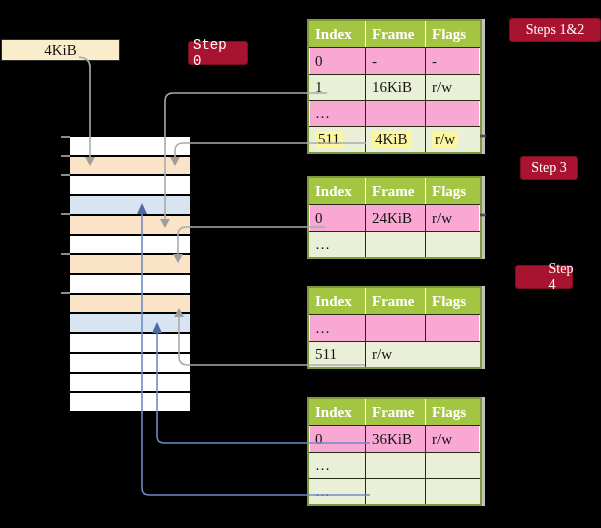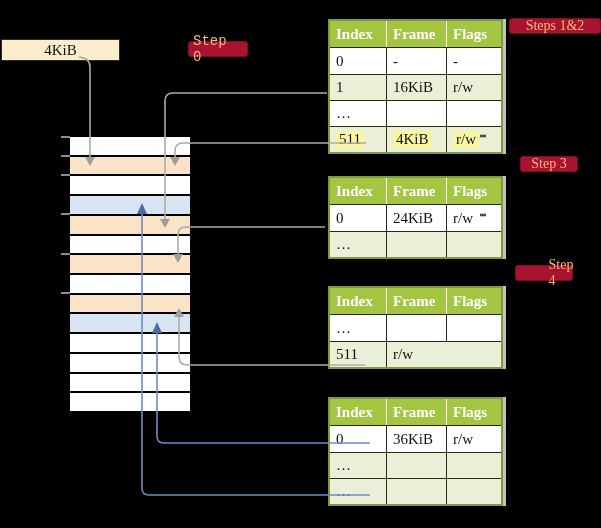--- a/index.html
+++ b/index.html
@@ -10,45 +10,45 @@
   }
   
   .sizebox{
     position:absolute;left:1px;top:39px;width:119px;height:22px;
     background:#faedcb;border:1px solid #2a2a2a;
     display:flex;align-items:center;justify-content:center;
     font-size:15px;color:#111;z-index:3;
   }
   
   .badge{
-    position:absolute;height:16px;background:#a8132f;border:1px solid #7c0d22;
-    border-radius:3px;color:#fdba74;font-size:14px;line-height:16px;
+    position:absolute;height:24px;background:#a8132f;border:1px solid #7c0d22;
+    border-radius:3px;color:#ffffff;font-size:14px;line-height:16px;
     display:flex;align-items:center;justify-content:center;z-index:3;padding:0 4px;
   }
   .badge.b0{left:188px;top:41px;width:60px;font-family:Liberation Mono, monospace;}
   .badge.b12{left:509px;top:18px;width:92px;}
   .badge.b3{left:520px;top:156px;width:58px;justify-content:center;}
   .badge.b4{left:515px;top:265px;width:58px;padding-left:38px;}
   
   .memstack{
     position:absolute;left:70px;top:137px;width:120px;height:274px;
     display:flex;flex-direction:column;z-index:1;
   }
   .mrow{flex:1;}
   .mrow + .mrow{border-top:2px solid #000;}
   .mrow.white{background:#ffffff;}
   .mrow.peach{background:#fbe3c7;}
   .mrow.blue{background:#d9e4f3;}
   .tick{position:absolute;left:61px;width:9px;height:2px;background:#8c8c8c;z-index:1;}
   
   .ptable{
-    position:absolute;left:307px;width:175px;background:#ffffff;
+    position:absolute;left:307px;width:175px;background:#f9a8d4;
     border:2px solid #7e9a3c;
     box-shadow:inset 0 0 0 1px #ffffff, 3px 0 0 #c1c1c1;
-    z-index:2;font-size:15px;color:#111;margin-left:21px;
+    z-index:2;font-size:15px;color:#111;
   }
   .trow,.thead{display:flex;height:26px;}
   .thead{height:27px;background:#a4c541;color:#fff;font-weight:bold;border-bottom:1px solid #252b13;}
   .trow + .trow{border-top:1px solid #252b13;}
   .cell{display:flex;align-items:center;padding-left:6px;overflow:hidden;}
   .c1{width:57px;}
   .c2{width:60px;}
   .c3{flex:1;font-family:Liberation Serif, serif;}
   .thead .c1,.thead .c2{border-right:1px solid #ffffff;}
   .trow .c1,.trow .c2{border-right:1px solid #252b13;}

